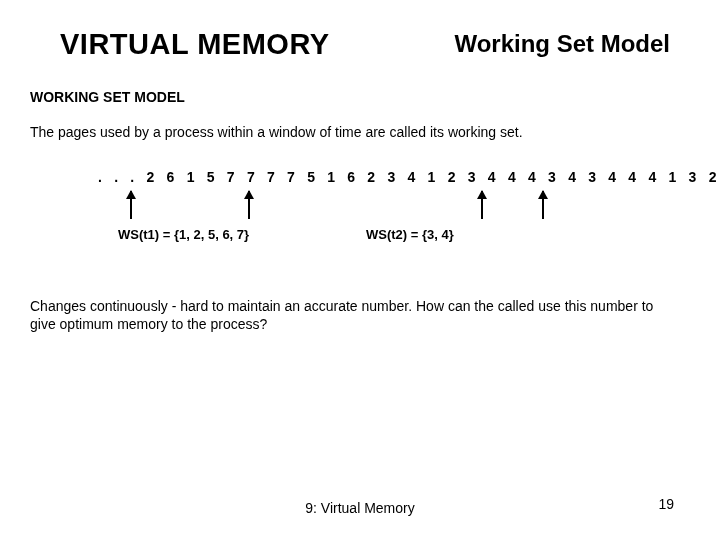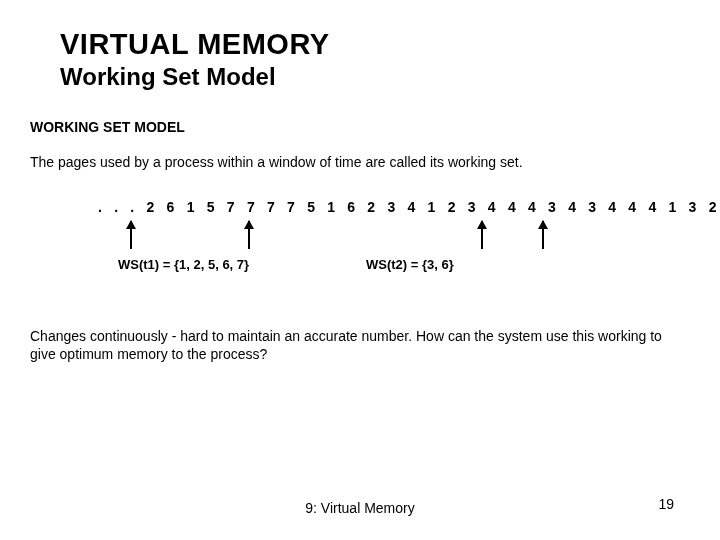--- a/index.html
+++ b/index.html
@@ -8,21 +8,20 @@
     height: 540px;
     background: #ffffff;
     font-family: Arial, Helvetica, sans-serif;
     position: relative;
     overflow: hidden;
   }
   .header {
     display: flex;
     align-items: flex-start;
     padding: 28px 40px 0 60px;
-    flex-direction: column;
   }
   .main-title {
     font-size: 29px;
     font-weight: bold;
     color: #000;
     letter-spacing: 0.5px;
     flex: 1;
   }
   .subtitle {
     font-size: 24px;
@@ -128,20 +127,20 @@
 <div class="diagram">
   <div class="sequence">. . . 2 6 1 5 7 7 7 7 5 1 6 2 3 4 1 2 3 4 4 4 3 4 3 4 4 4 1 3 2 3 4</div>
 
   <div class="arrow arrow-left-1"></div>
   <div class="arrow arrow-right-1"></div>
   <div class="arrow arrow-left-2"></div>
   <div class="arrow arrow-right-2"></div>
 
   <div class="ws-labels">
     <div class="ws1">WS(t1) = {1, 2, 5, 6, 7}</div>
-    <div class="ws2">WS(t2) = {3, 6}</div>
+    <div class="ws2">WS(t2) = {3, 4}</div>
   </div>
 </div>
 
-<div class="body-text">Changes continuously - hard to maintain an accurate number. How can the system use this working to give optimum memory to the process?</div>
+<div class="body-text">Changes continuously - hard to maintain an accurate number. How can the called use this number to give optimum memory to the process?</div>
 
 <div class="footer">9: Virtual Memory</div>
 <div class="page-num">19</div>
 
 </body></html>

